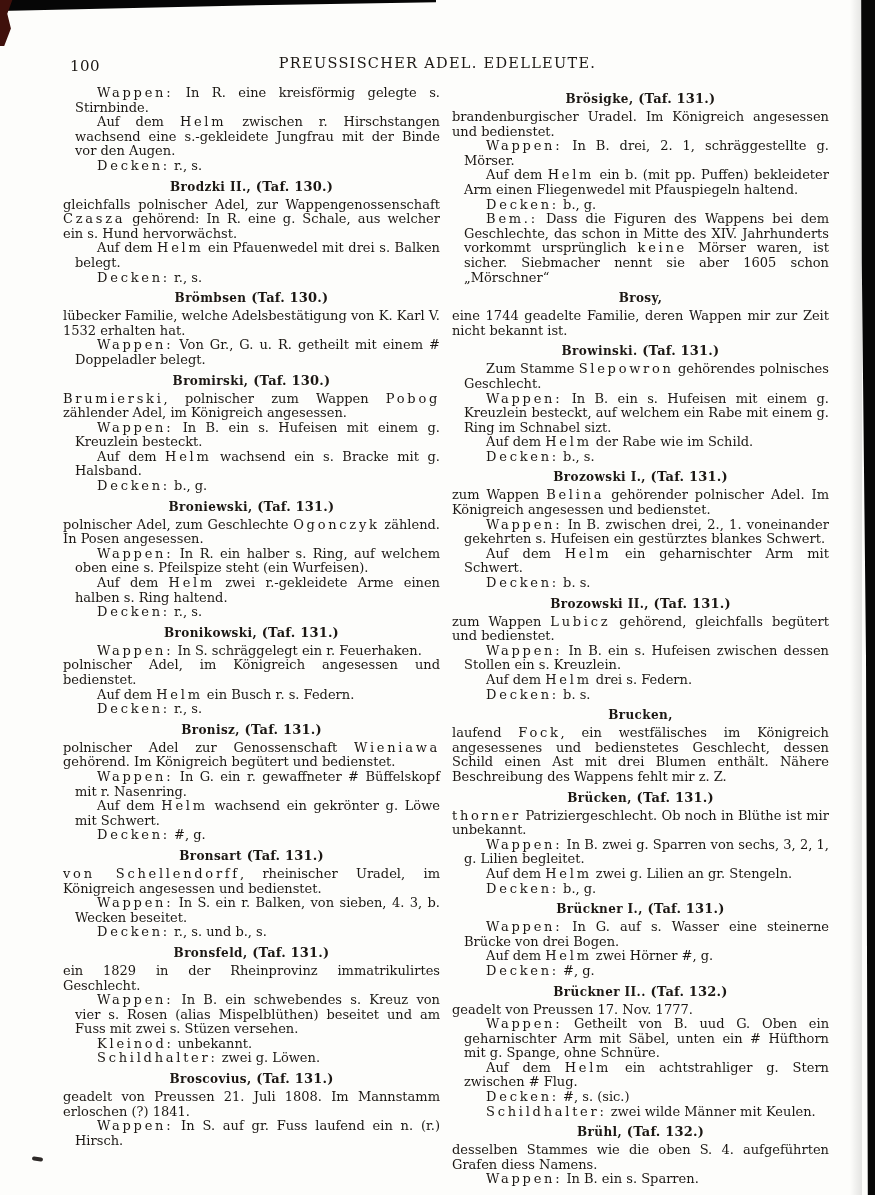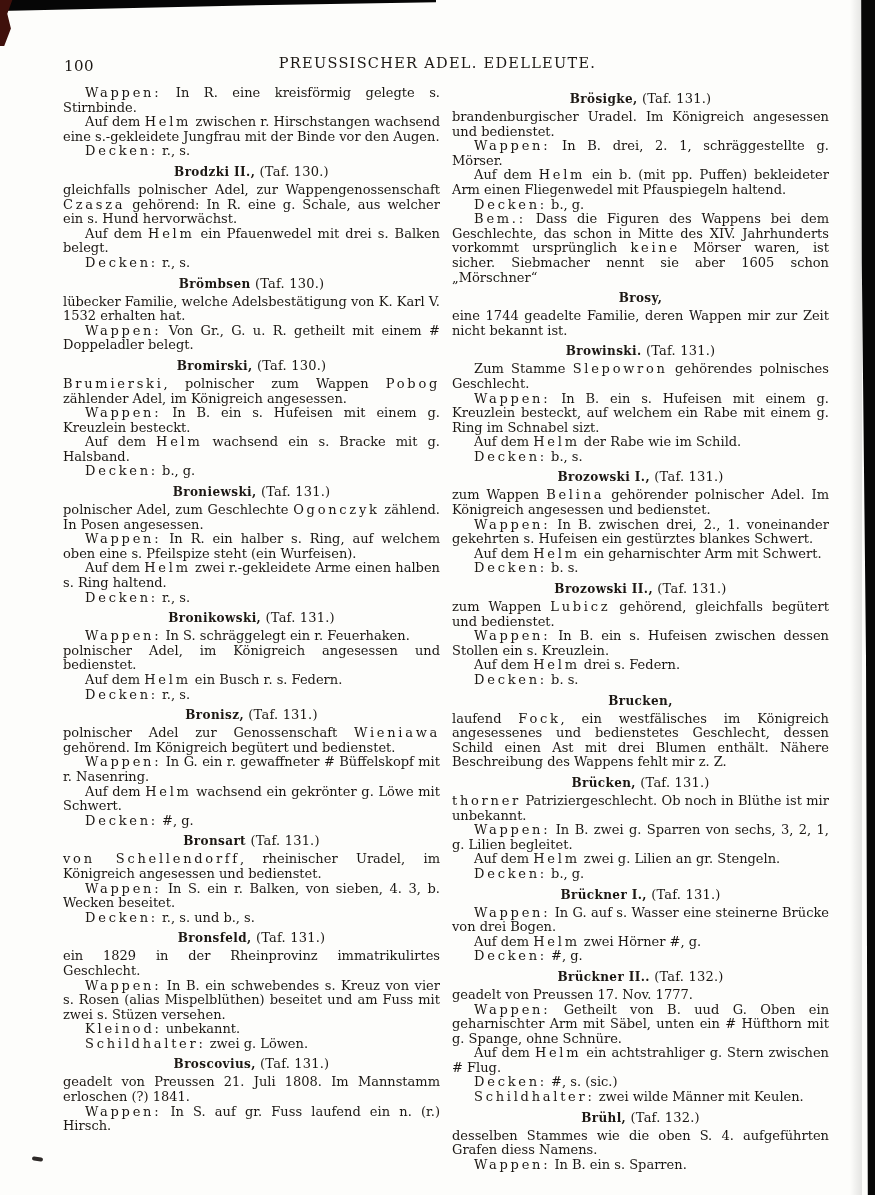--- a/index.html
+++ b/index.html
@@ -34,50 +34,50 @@
     clip-path: polygon(0 0, 88% 0, 52% 30%, 78% 62%, 30% 100%, 0 100%);
   }
   .artifact-bottom-mark {
     position: absolute; left: 32px; top: 1157px;
     width: 11px; height: 4px; background: #2e2a28;
     transform: rotate(7deg); border-radius: 2px;
   }
 
   
   .page-number {
-    position: absolute; top: 57px; left: 64px;
+    position: absolute; top: 57px; left: 70px;
     font-size: 15px; letter-spacing: 0.5px;
   }
   .running-head {
     position: absolute; top: 55px; left: 60px; right: 60px;
     text-align: center; font-size: 14.5px; letter-spacing: 1.3px;
   }
 
   
   .columns {
     position: absolute; top: 86px; left: 63px; right: 46px;
     display: flex; gap: 12px;
   }
   .col {
     flex: 1 1 0; min-width: 0;
     font-size: 13px; line-height: 14.6px;
     text-align: justify;
   }
   .para { margin: 0; }
-  .para.ind { text-indent: 1.7em; }
+  .para.ind { text-indent: 1.7em; margin-left: 12px; }
   .sp { letter-spacing: 0.21em; }
   .entry-heading {
     text-align: center; text-indent: 0;
     margin: 4px 0 2px 0;
     line-height: 18px;
   }
   .entry-name {
     font-weight: bold; font-size: 12px; letter-spacing: 0.4px;
   }
-  .taf-ref { font-weight: normal; font-size: 13px; letter-spacing: 0.2px; }
+  .taf-ref { font-weight: bold; font-size: 13px; letter-spacing: 0.2px; }
 </style>
 </head>
 <body>
 
 <div class="page">
   <div class="artifact-top-bar"></div>
   <div class="page-curl-shadow"></div>
   <div class="artifact-right-strip"></div>
   <div class="artifact-corner-red"></div>
   <div class="artifact-bottom-mark"></div>

